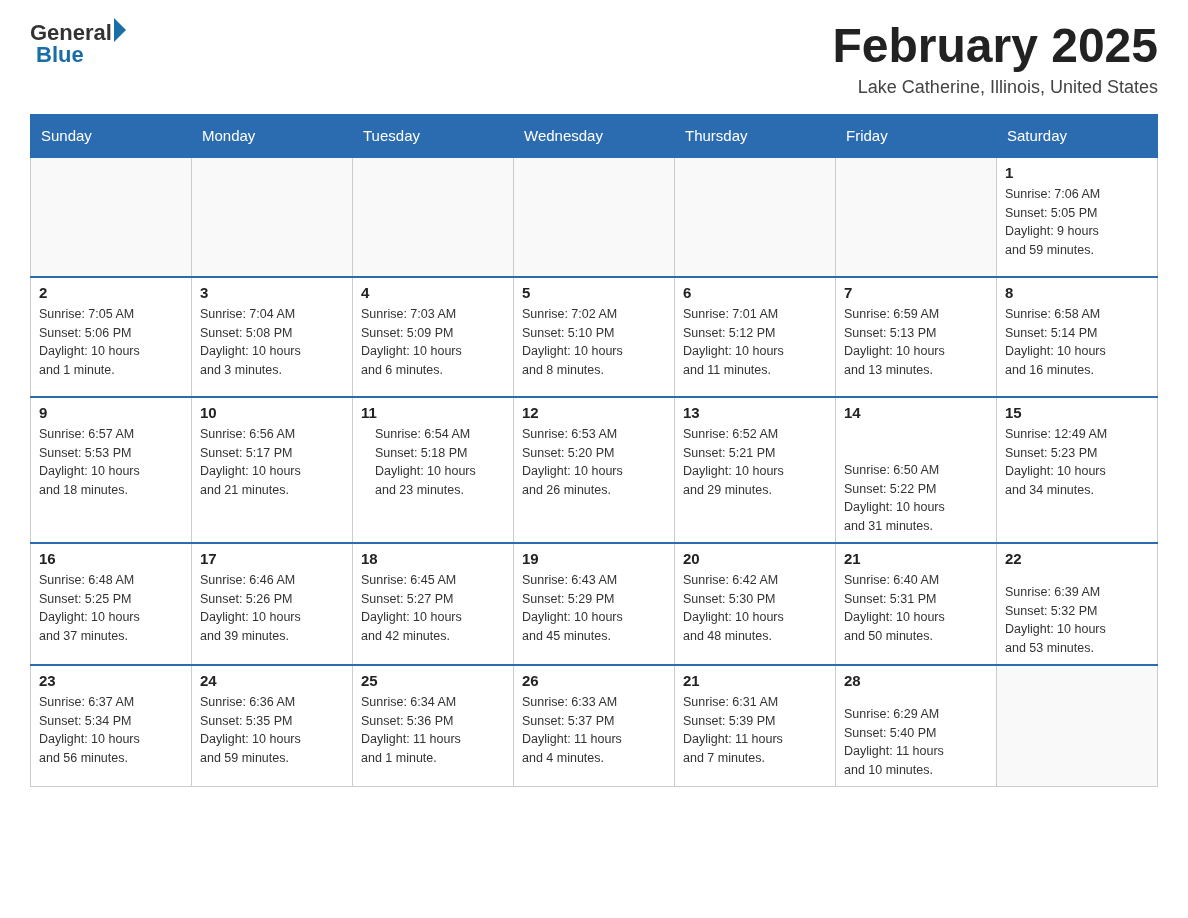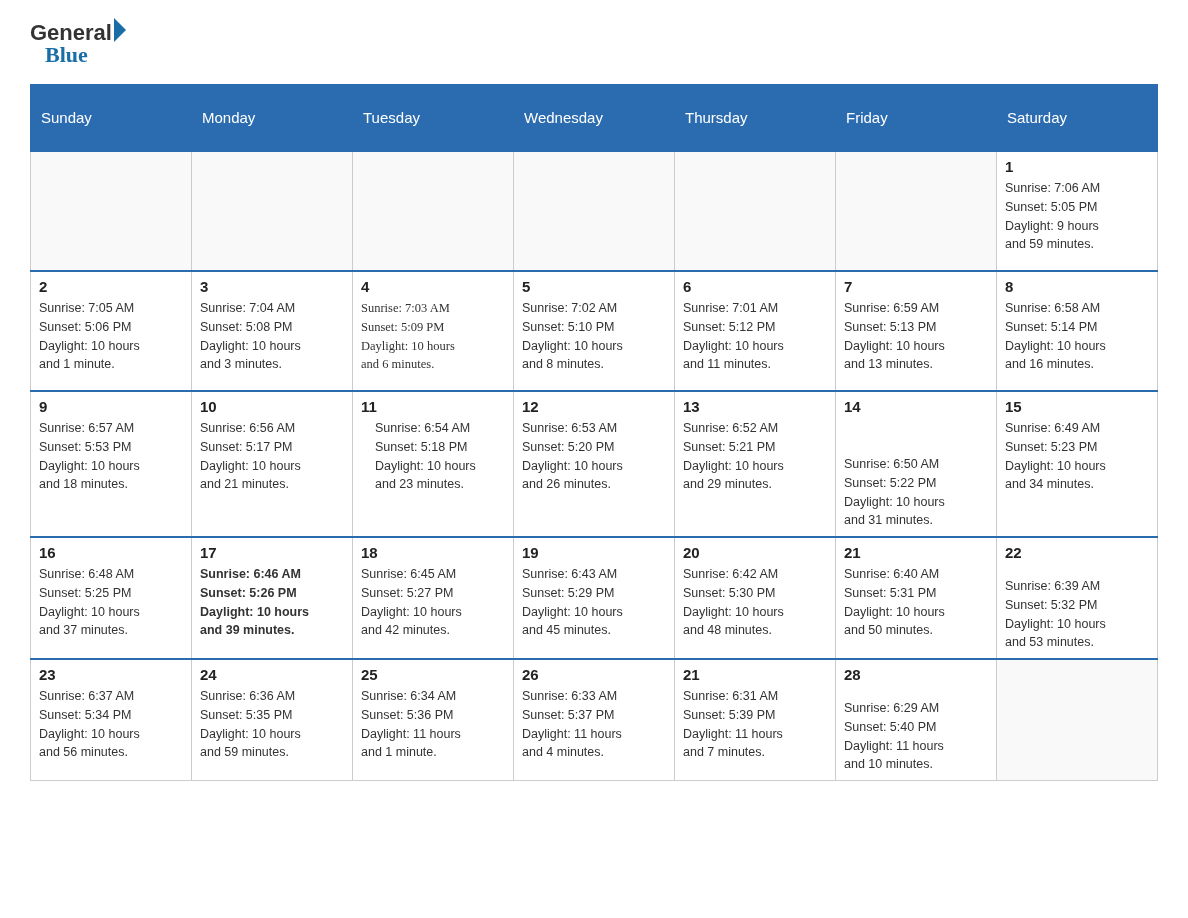--- a/index.html
+++ b/index.html
@@ -37,22 +37,21 @@
       border-top: 12px solid transparent;
       border-bottom: 12px solid transparent;
       margin-left: 2px;
       margin-top: -2px;
     }
     .logo-blue {
       font-size: 22px;
       font-weight: bold;
       color: #1a6ea8;
       margin-top: -4px;
-      margin-left: 15px;
-      font-family: Liberation Serif, serif;
+      margin-left: 6px;
     }
     .title-block {
       text-align: right;
     }
     .title-block h1 {
       font-size: 48px;
       font-weight: bold;
       color: #222;
       line-height: 1.1;
     }
@@ -62,21 +61,21 @@
       margin-top: 4px;
     }
     .calendar {
       width: 100%;
       border-collapse: collapse;
       border: 1px solid #aaa;
     }
     .calendar th {
       background-color: #2b6cb0;
       color: #fff;
-      padding: 24px 10px;
+      padding: 12px 10px;
       text-align: left;
       font-size: 15px;
       font-weight: normal;
       border: 1px solid #2b6cb0;
     }
     .calendar td {
       vertical-align: top;
       padding: 6px 8px;
       border: 1px solid #ccc;
       width: calc(100% / 7);
@@ -109,20 +108,22 @@
 
 <div class="header">
   <div class="logo">
     <div class="logo-top">
       <span class="logo-general">General</span>
       <div class="logo-arrow"></div>
     </div>
     <span class="logo-blue">Blue</span>
   </div>
   <div class="title-block">
+    <h1>February 2025</h1>
+    <div class="subtitle">Lake Catherine, Illinois, United States</div>
   </div>
 </div>
 
 <table class="calendar">
   <thead>
     <tr>
     <th>Sunday</th>
         <th>Monday</th>
         <th>Tuesday</th>
         <th>Wednesday</th>
@@ -157,21 +158,21 @@
         </td>
         <td>
           <span class="day-number">3</span>
           <div class="day-info" style="white-space: pre-line;">Sunrise: 7:04 AM
 Sunset: 5:08 PM
 Daylight: 10 hours
 and 3 minutes.</div>
         </td>
         <td>
           <span class="day-number">4</span>
-          <div class="day-info" style="white-space: pre-line; font-family: Liberation Serif, serif;">Sunrise: 7:03 AM
+          <div class="day-info" style="white-space: pre-line;">Sunrise: 7:03 AM
 Sunset: 5:09 PM
 Daylight: 10 hours
 and 6 minutes.</div>
         </td>
         <td>
           <span class="day-number">5</span>
           <div class="day-info" style="white-space: pre-line;">Sunrise: 7:02 AM
 Sunset: 5:10 PM
 Daylight: 10 hours
 and 8 minutes.</div>
@@ -236,37 +237,37 @@
         </td>
         <td>
           <span class="day-number">14</span>
           <div class="day-info" style="white-space: pre-line; margin-top: 40px;">Sunrise: 6:50 AM
 Sunset: 5:22 PM
 Daylight: 10 hours
 and 31 minutes.</div>
         </td>
         <td>
           <span class="day-number">15</span>
-          <div class="day-info" style="white-space: pre-line;">Sunrise: 6:49 AM
+          <div class="day-info" style="white-space: pre-line;">Sunrise: 12:49 AM
 Sunset: 5:23 PM
 Daylight: 10 hours
 and 34 minutes.</div>
         </td>
       </tr>
       <tr class="week-row">
         <td>
           <span class="day-number">16</span>
           <div class="day-info" style="white-space: pre-line;">Sunrise: 6:48 AM
 Sunset: 5:25 PM
 Daylight: 10 hours
 and 37 minutes.</div>
         </td>
         <td>
           <span class="day-number">17</span>
-          <div class="day-info" style="white-space: pre-line; font-weight: bold;">Sunrise: 6:46 AM
+          <div class="day-info" style="white-space: pre-line;">Sunrise: 6:46 AM
 Sunset: 5:26 PM
 Daylight: 10 hours
 and 39 minutes.</div>
         </td>
         <td>
           <span class="day-number">18</span>
           <div class="day-info" style="white-space: pre-line;">Sunrise: 6:45 AM
 Sunset: 5:27 PM
 Daylight: 10 hours
 and 42 minutes.</div>

